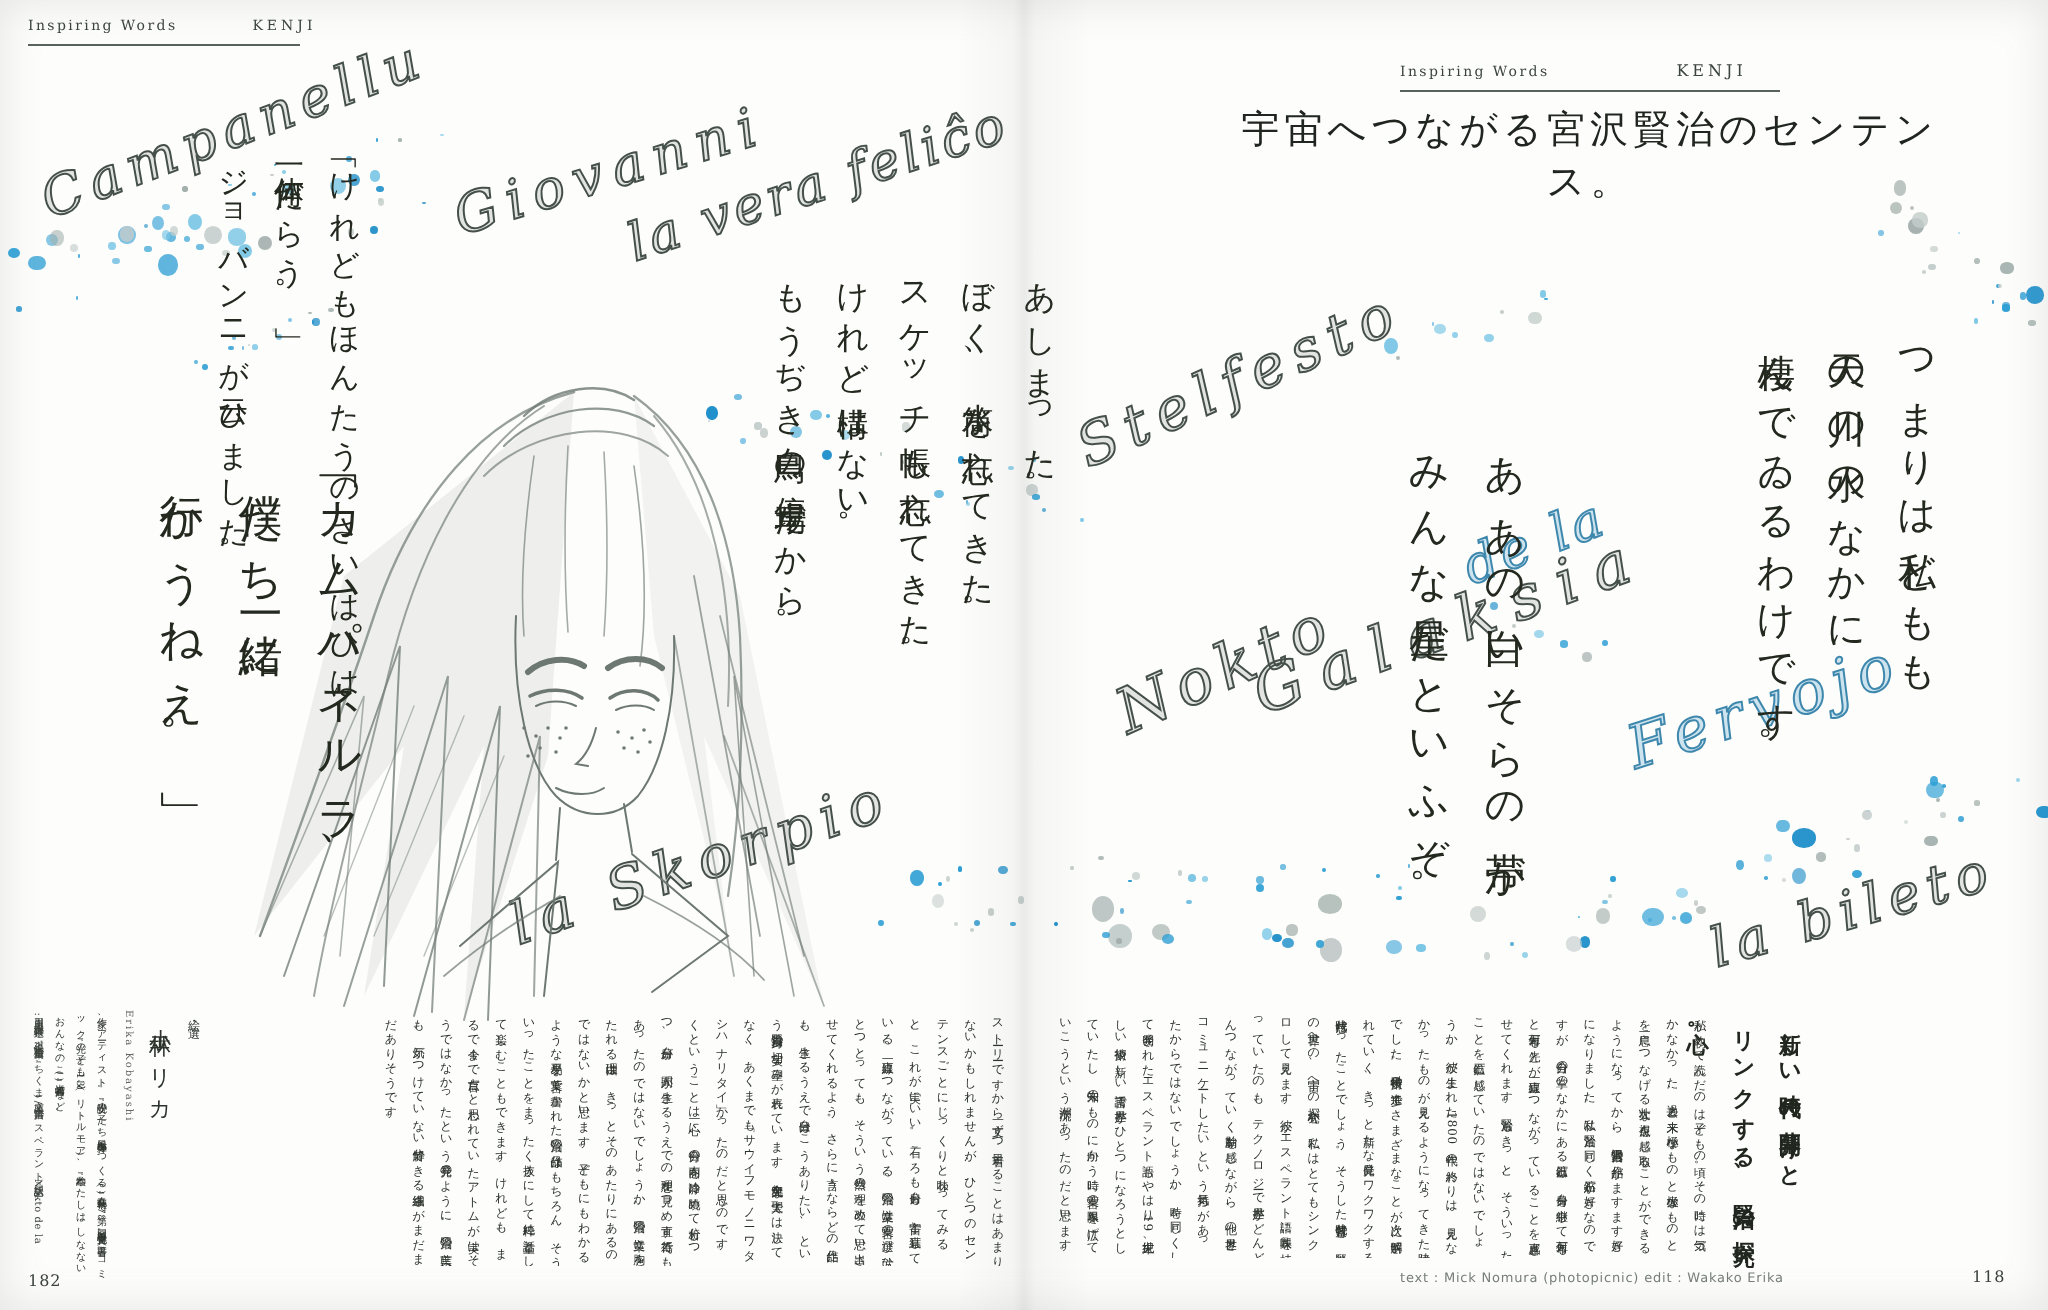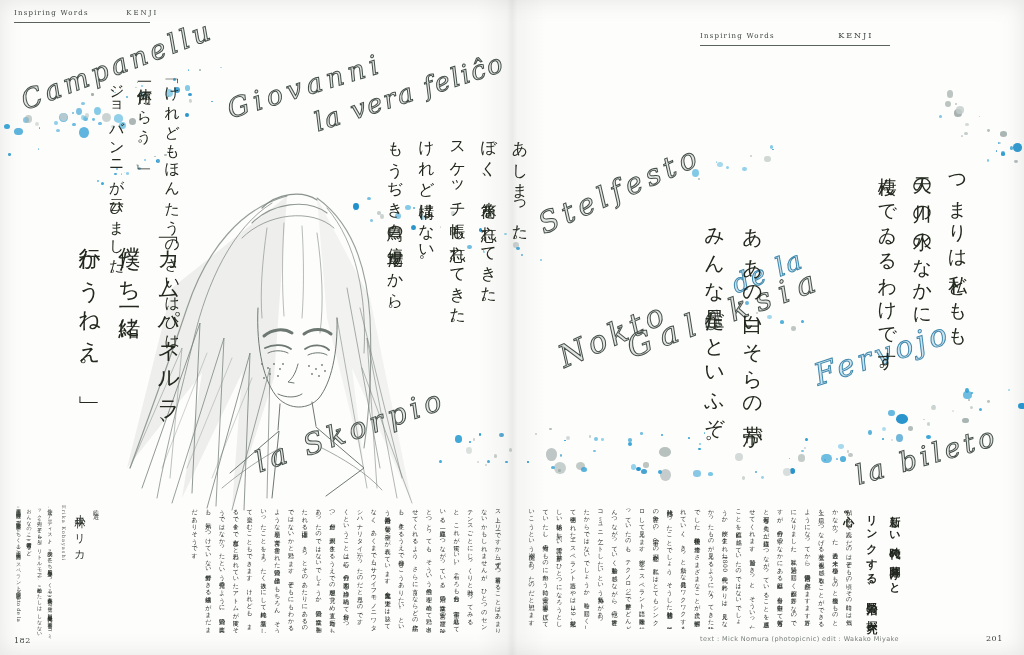--- a/index.html
+++ b/index.html
@@ -299,20 +299,21 @@
     <span class="mini-tag">KENJI</span>
     <span class="rule" style="width:136px;"></span>
   </div>
 
   <div class="mini-header" style="left:700px;top:31px;">
     <span class="mini-label" style="margin-right:60px;">Inspiring Words</span>
     <span class="mini-tag" style="font-size:8px;">KENJI</span>
     <span class="rule" style="width:190px;"></span>
   </div>
 
+  <div id="rp-title">宇宙へつながる宮沢賢治のセンテンス。</div>
 
   <div class="hand" id="hw-campanella">Campanellu</div>
   <div class="hand" id="hw-giovanni">Giovanni</div>
   <div class="hand" id="hw-felico">la vera feliĉo</div>
   <div class="hand" id="hw-stelfesto">Stelfesto</div>
   <div class="hand" id="hw-nokto">Nokto</div>
   <div class="hand blue" id="hw-dela">de la</div>
   <div class="hand" id="hw-galaksia">Galaksia</div>
   <div class="hand blue" id="hw-fervojo">Fervojo</div>
   <div class="hand" id="hw-skorpio">la Skorpio</div>
@@ -402,17 +403,17 @@
 
   <div id="credit-block">
     <div class="c-head">絵・選</div>
     <div class="c-name">小林エリカ</div>
     <div class="c-romaji">Erika Kobayashi</div>
     <div class="c-profile">作家、アーティスト。小説『女の子たち風船爆弾をつくる』(文藝春秋)で第78回毎日出版文化賞。著書にコミック『光の子ども』1〜3(リトルモア)、絵本『わたしは しなない おんなのこ』(岩崎書店)など。</div>
     <div class="c-cite">引用出典:『銀河鉄道の夜(宮沢賢治全集7)』(ちくま文庫)宮沢賢治/エスペラント語訳版『Nokto de la Galaksia Fervojo』MIYAZAWA Kenzi Trad. KONISI Gaku(日本エスペラント図書刊行会)1994</div>
   </div>
 
   <div class="pageno" id="pageno-left">182</div>
-  <div class="pageno" id="pageno-right">201</div>
-  <div id="staff-credit">text : Mick Nomura (photopicnic)  edit : Wakako Miyake</div>
+  <div class="pageno" id="pageno-right">118</div>
+  <div id="staff-credit">text : Mick Nomura (photopicnic)  edit : Wakako Erika</div>
 
   <div id="fold"></div>
 </div>
 
 </body></html>

